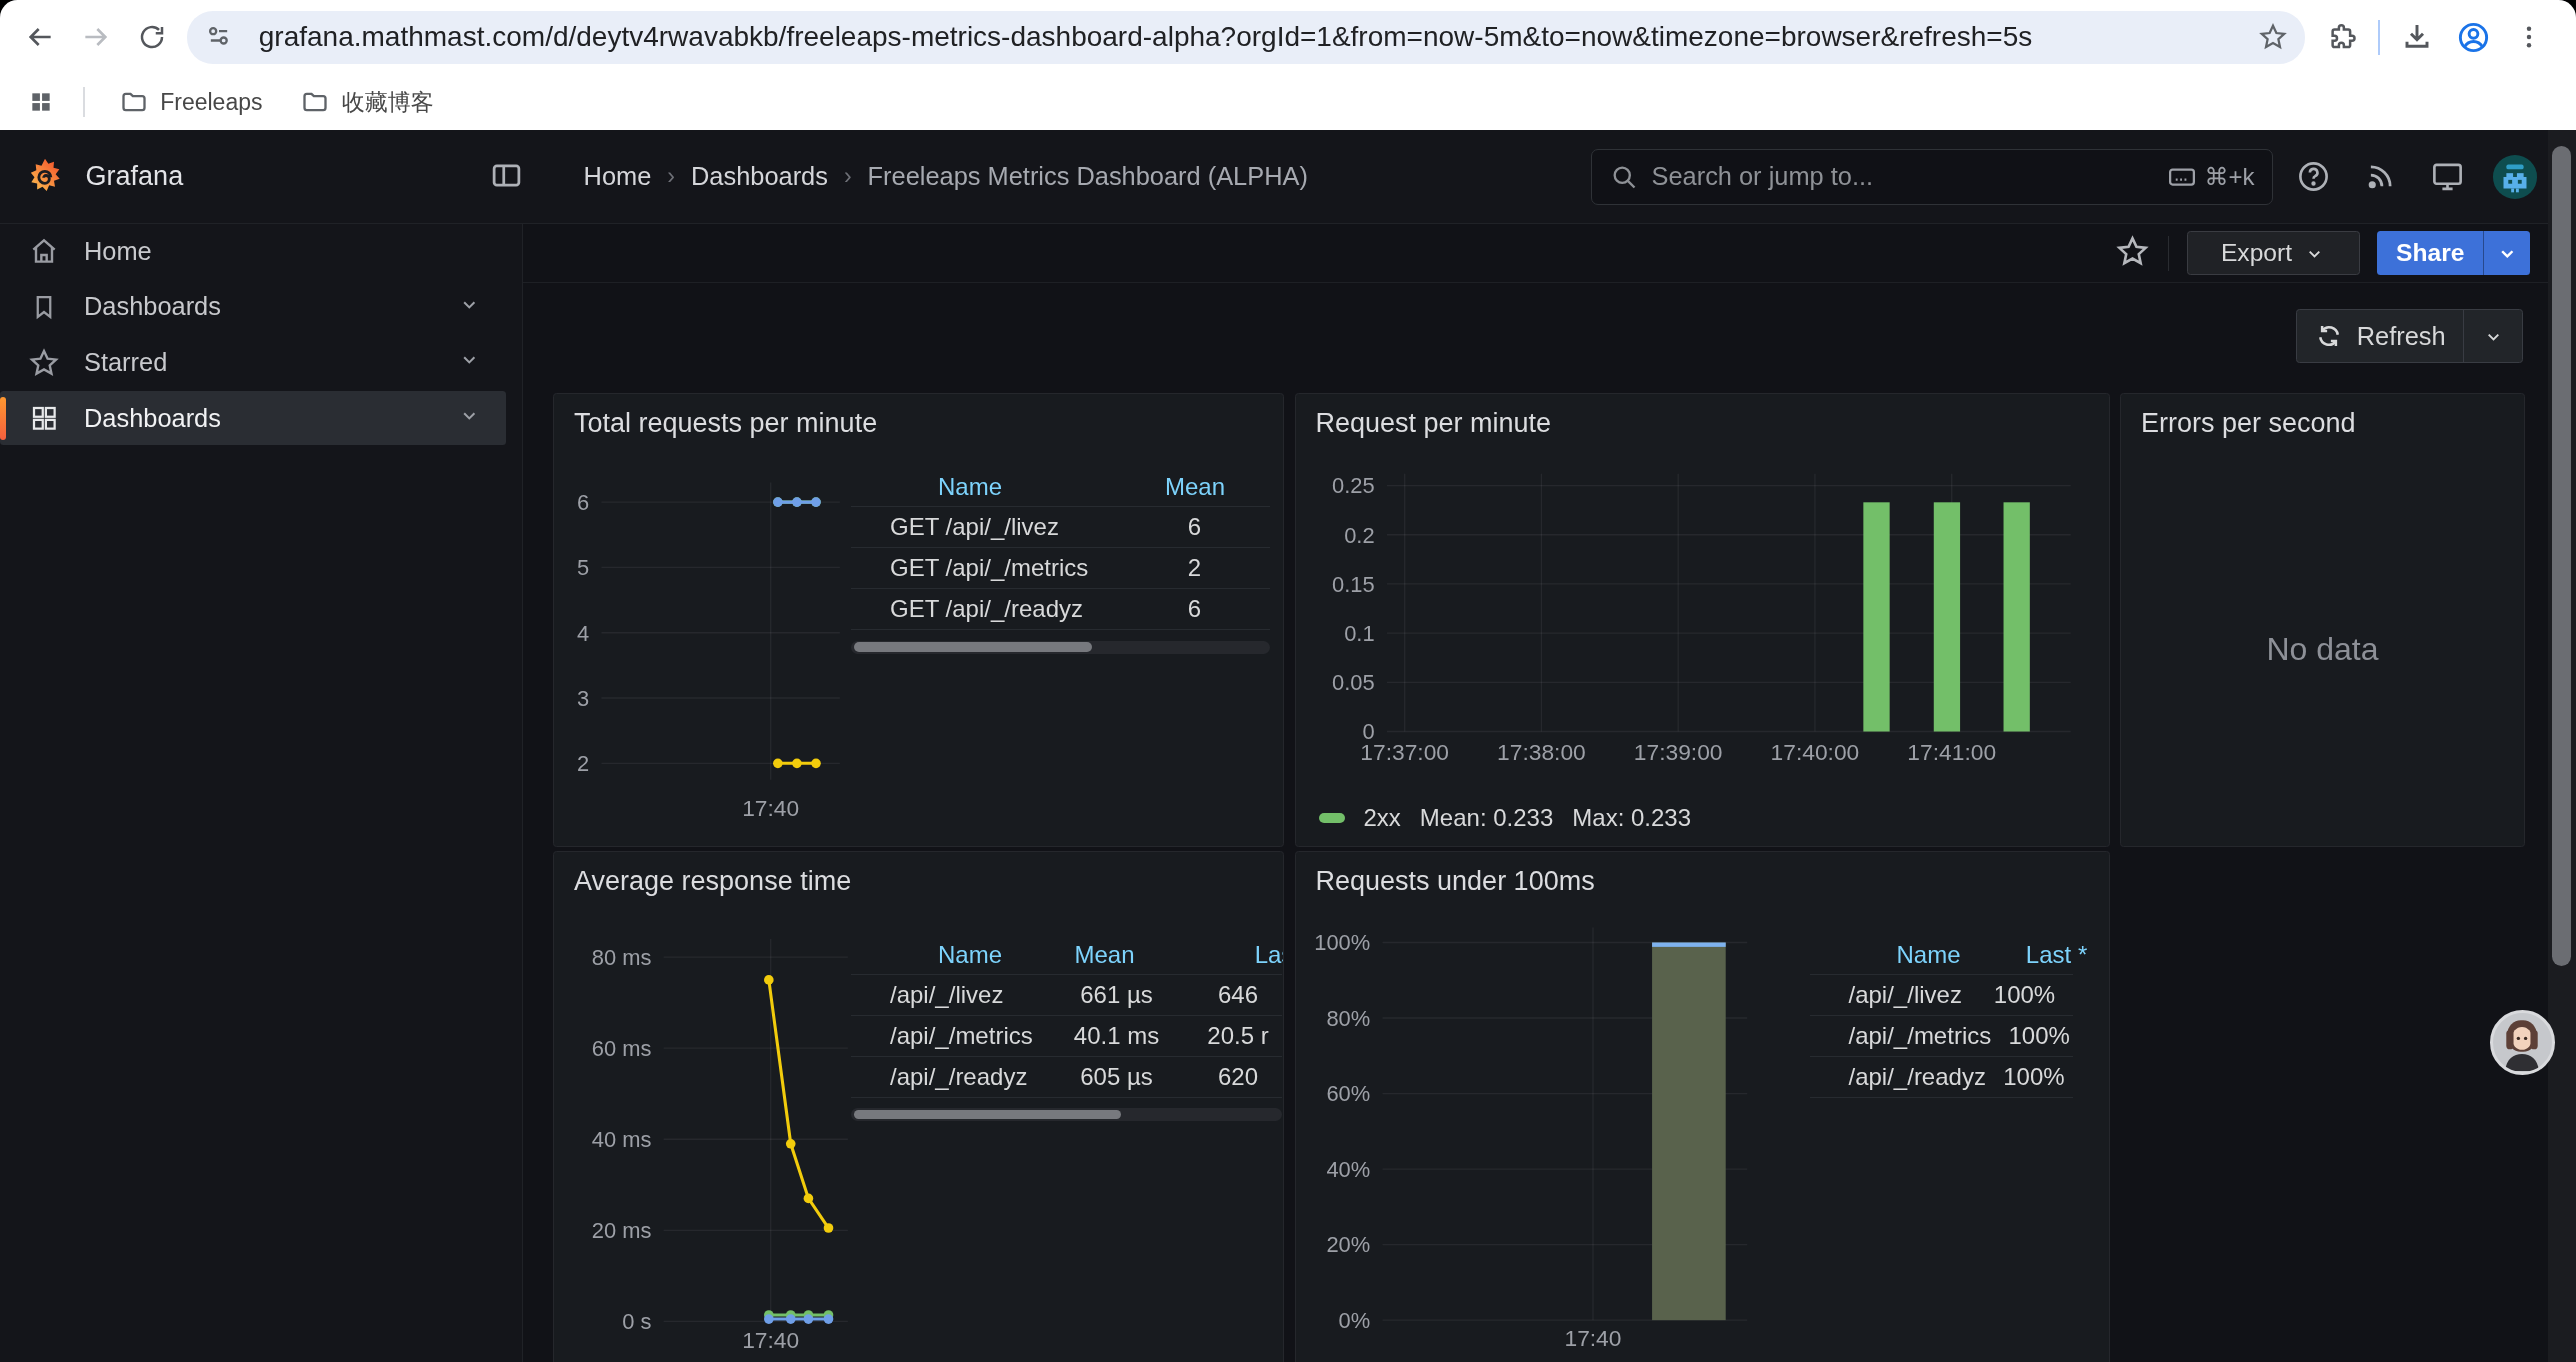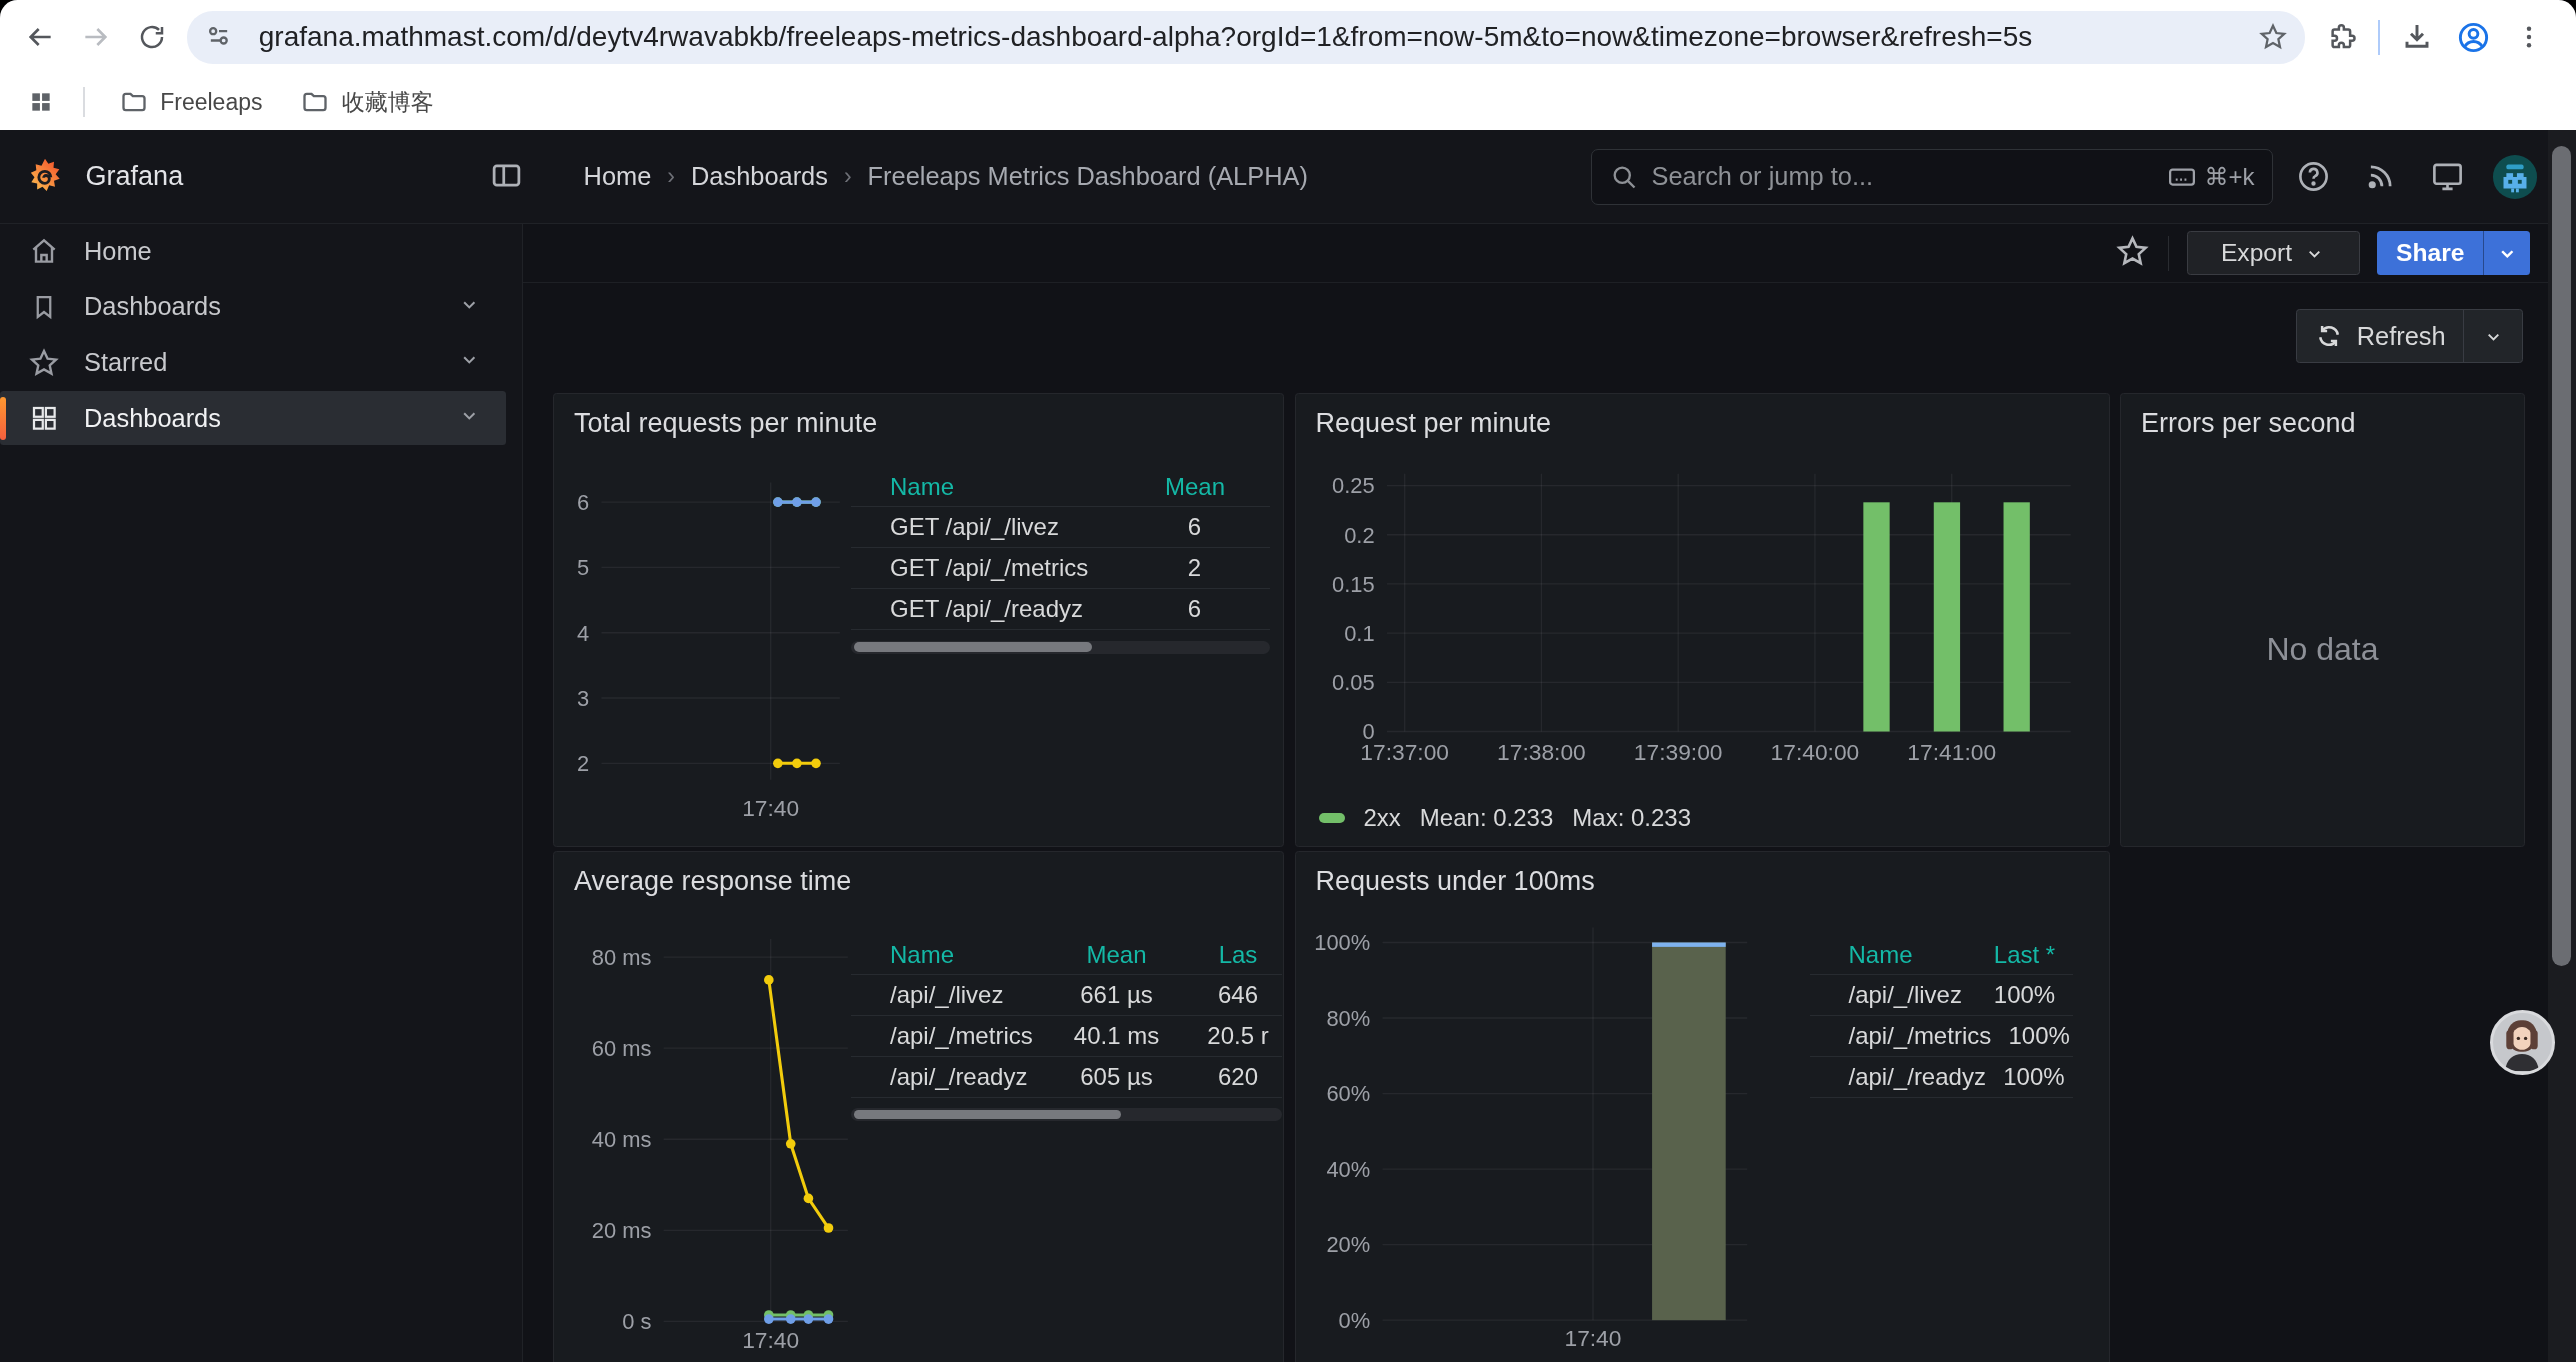--- a/index.html
+++ b/index.html
@@ -62,21 +62,21 @@
   .tsep { width:0.9px; background:#393c43; }
 
   .grid { display:grid; grid-template-columns:731px 815px 405px; grid-template-rows:454px 579px; gap:3.5px 10.5px; margin:30px 0 0 30px; }
   .panel { background:#181b1f; border:0.9px solid #25272c; border-radius:3.5px; position:relative; overflow:hidden; }
   .ptitle { position:absolute; top:14px; left:20px; font-size:27px; font-weight:500; color:#dcdde0; }
   .chart { position:absolute; font-family:inherit; }
   .nodata { position:absolute; top:237px; width:100%; text-align:center; font-size:32px; color:#8d9097; }
 
   .legend { position:absolute; font-size:24px; color:#d8d9da; }
   .lg-row { display:grid; align-items:center; height:41px; border-bottom:0.9px solid rgba(204,210,220,.09); }
-  .lg-head { color:#14b8a6; font-weight:500; height:39px; }
+  .lg-head { color:#7dd3fc; font-weight:500; height:39px;gap:48px; }
   .lg-row .num { text-align:center; }
   #l0 .num { padding-right:46px; }
   #l3 .v0 { padding-right:23px; }
   .pill { width:26px; height:9.6px; border-radius:5.3px; }
   .hscroll { margin-top:10.5px; height:13px; background:#26282d; border-radius:7px; position:relative; }
   .hscroll b { position:absolute; left:2.6px; top:1.8px; bottom:1.8px; border-radius:5.3px; background:#77797e; }
   #l0 .hscroll b { width:57%; } #l3 .hscroll b { width:62%; }
   .inline-legend { position:absolute; left:23px; bottom:14px; display:flex; align-items:center; gap:19px; font-size:24px; color:#d8d9da; }
 
   .vscroll { position:absolute; right:0; top:130px; bottom:0; width:28px; background:#1b1c20; }

